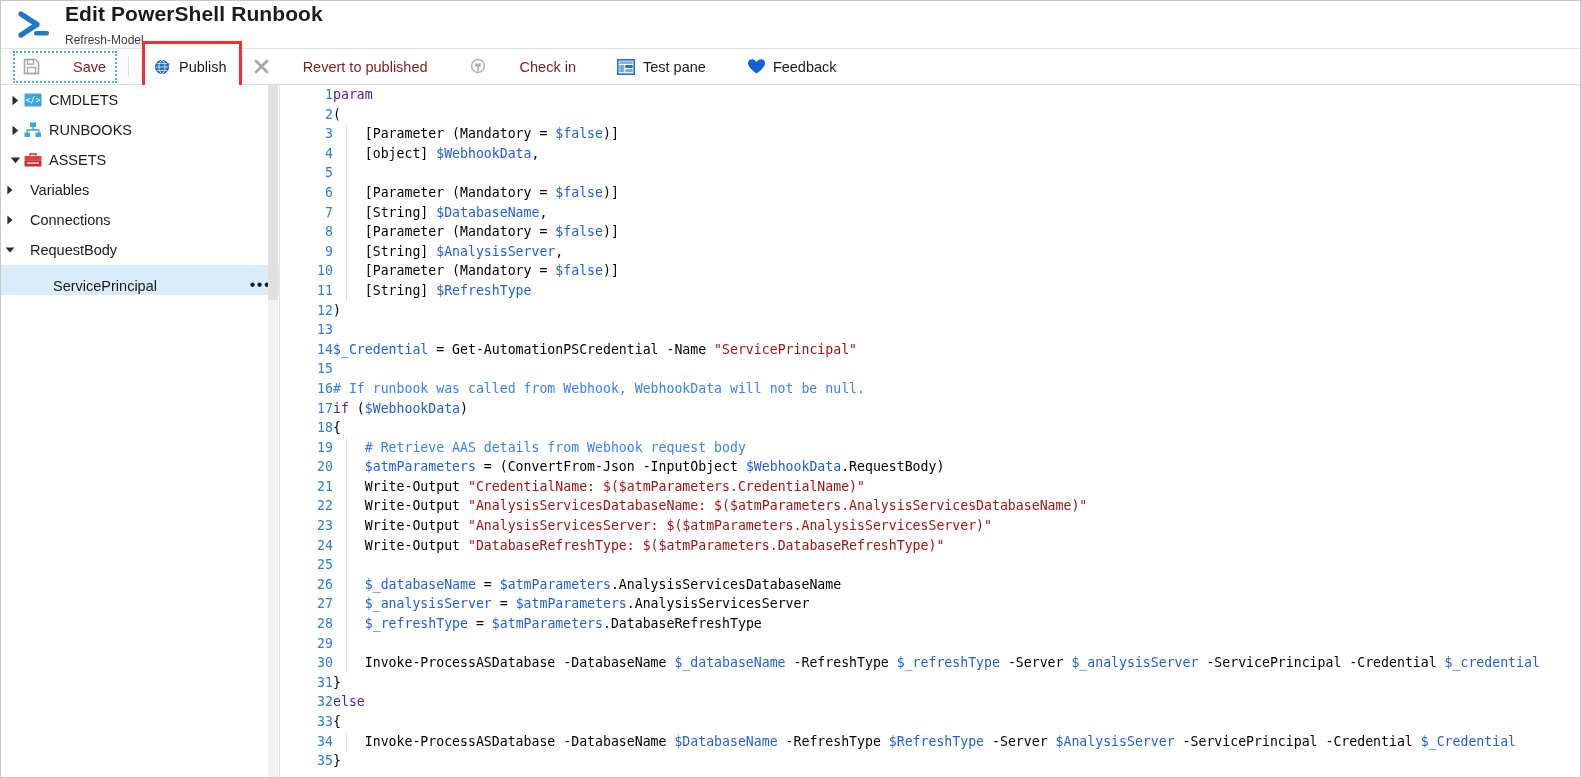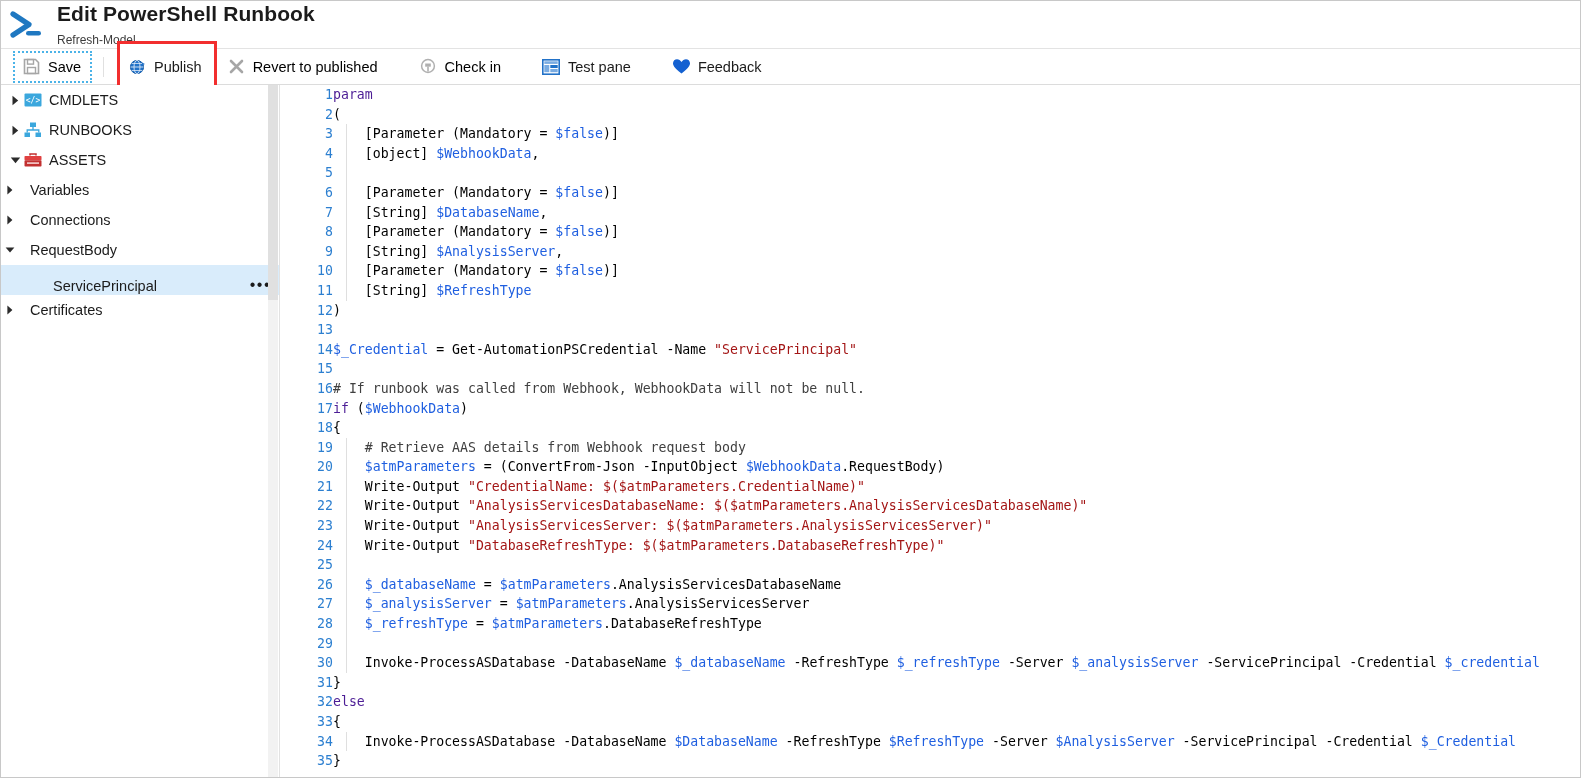--- a/index.html
+++ b/index.html
@@ -18,21 +18,21 @@
     border: 1px solid #c8c8c8;
     overflow: hidden;
   }
 
   
   .header {
     position: absolute; left: 0; top: 0;
     width: 1579px; height: 47px;
     background: #ffffff;
     display: flex; align-items: center;
-    padding-left: 6px;
+    padding-left: 14px;
   }
   .ps-logo {
     width: 40px; height: 34px;
     flex: 0 0 40px;
     position: relative;
     margin-right: 10px;
   }
   .ps-logo svg { display:block; }
   .header-titles { display: flex; flex-direction: column; justify-content: center; }
   .header-title {
@@ -68,21 +68,21 @@
     color: #1b1b1b;
     white-space: nowrap;
     position: relative;
   }
   .tb-item .tb-ico {
     width: 19px; height: 19px;
     margin-right: 7px;
     display: inline-flex; align-items: center; justify-content: center;
     flex: 0 0 19px;
   }
-  .tb-item.disabled { color: #000000; }
+  .tb-item.disabled { color: #7f1d1d; gap: 25px; }
   .tb-item.focus-dotted {
     outline: 2px dotted #4bb3e8;
     outline-offset: -1px;
     padding: 0 10px 0 8px;
     height: 30px;
   }
   .tb-item.highlight-box {
     border: 3px solid #f22e2e;
     background: #ffffff;
     height: 52px;
@@ -175,21 +175,21 @@
   .codecell { position: relative; padding-left: 10px; }
   .indent-guide {
     position: absolute;
     width: 1px;
     background: #dfdfdf;
   }
   
   .k  { color: #4c1d95; text-align: center; }   
   .v  { color: #1f5fe0; }   
   .s  { color: #a31515; }   
-  .c  { color: #404040; margin-top: 27px; }   
+  .c  { color: #3b82f6; margin-top: 27px; }   
   .p  { color: #000000; }   
 </style>
 </head>
 <body>
 
 <div id="app">
 
   <div class="header">
     <div class="ps-logo">
       <svg width="40" height="34" viewBox="0 0 40 34">
@@ -354,29 +354,20 @@
       </span>
       <span style="width:11px;flex:0 0 11px;"></span>
       <span class="tree-label">RequestBody</span>
     </div>
 
     <div class="tree-row lvl2 selected">
       <span class="tree-label">ServicePrincipal</span>
       <span class="tree-ellipsis">•••</span>
     </div>
 
-    <div class="tree-row lvl1">
-      <span class="twisty">
-        <svg width="8" height="10" viewBox="0 0 8 10">
-            <path d="M1.4 0.6 L6.4 5 L1.4 9.4 Z" fill="#2b2b2b"></path>
-          </svg>
-      </span>
-      <span style="width:11px;flex:0 0 11px;"></span>
-      <span class="tree-label">Certificates</span>
-    </div>
 
     <div class="side-scroll-track"></div>
     <div class="side-scroll-thumb"></div>
   </div>
 
   <div class="editor">
     <table class="code-table" id="code-table">
       <tbody id="code-body"><tr><td class="ln">1</td><td class="codecell"><span class="k">param</span></td></tr><tr><td class="ln">2</td><td class="codecell"><span class="p">(</span></td></tr><tr><td class="ln">3</td><td class="codecell"><span class="p">    [Parameter (Mandatory = </span><span class="v">$false</span><span class="p">)]</span></td></tr><tr><td class="ln">4</td><td class="codecell"><span class="p">    [object] </span><span class="v">$WebhookData</span><span class="p">,</span></td></tr><tr><td class="ln">5</td><td class="codecell">&nbsp;</td></tr><tr><td class="ln">6</td><td class="codecell"><span class="p">    [Parameter (Mandatory = </span><span class="v">$false</span><span class="p">)]</span></td></tr><tr><td class="ln">7</td><td class="codecell"><span class="p">    [String] </span><span class="v">$DatabaseName</span><span class="p">,</span></td></tr><tr><td class="ln">8</td><td class="codecell"><span class="p">    [Parameter (Mandatory = </span><span class="v">$false</span><span class="p">)]</span></td></tr><tr><td class="ln">9</td><td class="codecell"><span class="p">    [String] </span><span class="v">$AnalysisServer</span><span class="p">,</span></td></tr><tr><td class="ln">10</td><td class="codecell"><span class="p">    [Parameter (Mandatory = </span><span class="v">$false</span><span class="p">)]</span></td></tr><tr><td class="ln">11</td><td class="codecell"><span class="p">    [String] </span><span class="v">$RefreshType</span></td></tr><tr><td class="ln">12</td><td class="codecell"><span class="p">)</span></td></tr><tr><td class="ln">13</td><td class="codecell">&nbsp;</td></tr><tr><td class="ln">14</td><td class="codecell"><span class="v">$_Credential</span><span class="p"> = Get-AutomationPSCredential -Name </span><span class="s">"ServicePrincipal"</span></td></tr><tr><td class="ln">15</td><td class="codecell">&nbsp;</td></tr><tr><td class="ln">16</td><td class="codecell"><span class="c"># If runbook was called from Webhook, WebhookData will not be null.</span></td></tr><tr><td class="ln">17</td><td class="codecell"><span class="k">if</span><span class="p"> (</span><span class="v">$WebhookData</span><span class="p">)</span></td></tr><tr><td class="ln">18</td><td class="codecell"><span class="p">{</span></td></tr><tr><td class="ln">19</td><td class="codecell"><span class="c">    # Retrieve AAS details from Webhook request body</span></td></tr><tr><td class="ln">20</td><td class="codecell"><span class="p">    </span><span class="v">$atmParameters</span><span class="p"> = (ConvertFrom-Json -InputObject </span><span class="v">$WebhookData</span><span class="p">.RequestBody)</span></td></tr><tr><td class="ln">21</td><td class="codecell"><span class="p">    Write-Output </span><span class="s">"CredentialName: $($atmParameters.CredentialName)"</span></td></tr><tr><td class="ln">22</td><td class="codecell"><span class="p">    Write-Output </span><span class="s">"AnalysisServicesDatabaseName: $($atmParameters.AnalysisServicesDatabaseName)"</span></td></tr><tr><td class="ln">23</td><td class="codecell"><span class="p">    Write-Output </span><span class="s">"AnalysisServicesServer: $($atmParameters.AnalysisServicesServer)"</span></td></tr><tr><td class="ln">24</td><td class="codecell"><span class="p">    Write-Output </span><span class="s">"DatabaseRefreshType: $($atmParameters.DatabaseRefreshType)"</span></td></tr><tr><td class="ln">25</td><td class="codecell">&nbsp;</td></tr><tr><td class="ln">26</td><td class="codecell"><span class="p">    </span><span class="v">$_databaseName</span><span class="p"> = </span><span class="v">$atmParameters</span><span class="p">.AnalysisServicesDatabaseName</span></td></tr><tr><td class="ln">27</td><td class="codecell"><span class="p">    </span><span class="v">$_analysisServer</span><span class="p"> = </span><span class="v">$atmParameters</span><span class="p">.AnalysisServicesServer</span></td></tr><tr><td class="ln">28</td><td class="codecell"><span class="p">    </span><span class="v">$_refreshType</span><span class="p"> = </span><span class="v">$atmParameters</span><span class="p">.DatabaseRefreshType</span></td></tr><tr><td class="ln">29</td><td class="codecell">&nbsp;</td></tr><tr><td class="ln">30</td><td class="codecell"><span class="p">    Invoke-ProcessASDatabase -DatabaseName </span><span class="v">$_databaseName</span><span class="p"> -RefreshType </span><span class="v">$_refreshType</span><span class="p"> -Server </span><span class="v">$_analysisServer</span><span class="p"> -ServicePrincipal -Credential </span><span class="v">$_credential</span></td></tr><tr><td class="ln">31</td><td class="codecell"><span class="p">}</span></td></tr><tr><td class="ln">32</td><td class="codecell"><span class="k">else</span></td></tr><tr><td class="ln">33</td><td class="codecell"><span class="p">{</span></td></tr><tr><td class="ln">34</td><td class="codecell"><span class="p">    Invoke-ProcessASDatabase -DatabaseName </span><span class="v">$DatabaseName</span><span class="p"> -RefreshType </span><span class="v">$RefreshType</span><span class="p"> -Server </span><span class="v">$AnalysisServer</span><span class="p"> -ServicePrincipal -Credential </span><span class="v">$_Credential</span></td></tr><tr><td class="ln">35</td><td class="codecell"><span class="p">}</span></td></tr></tbody>
     </table>
   <div class="indent-guide" style="left: 65px; top: 39.2px; height: 176.4px;"></div>

